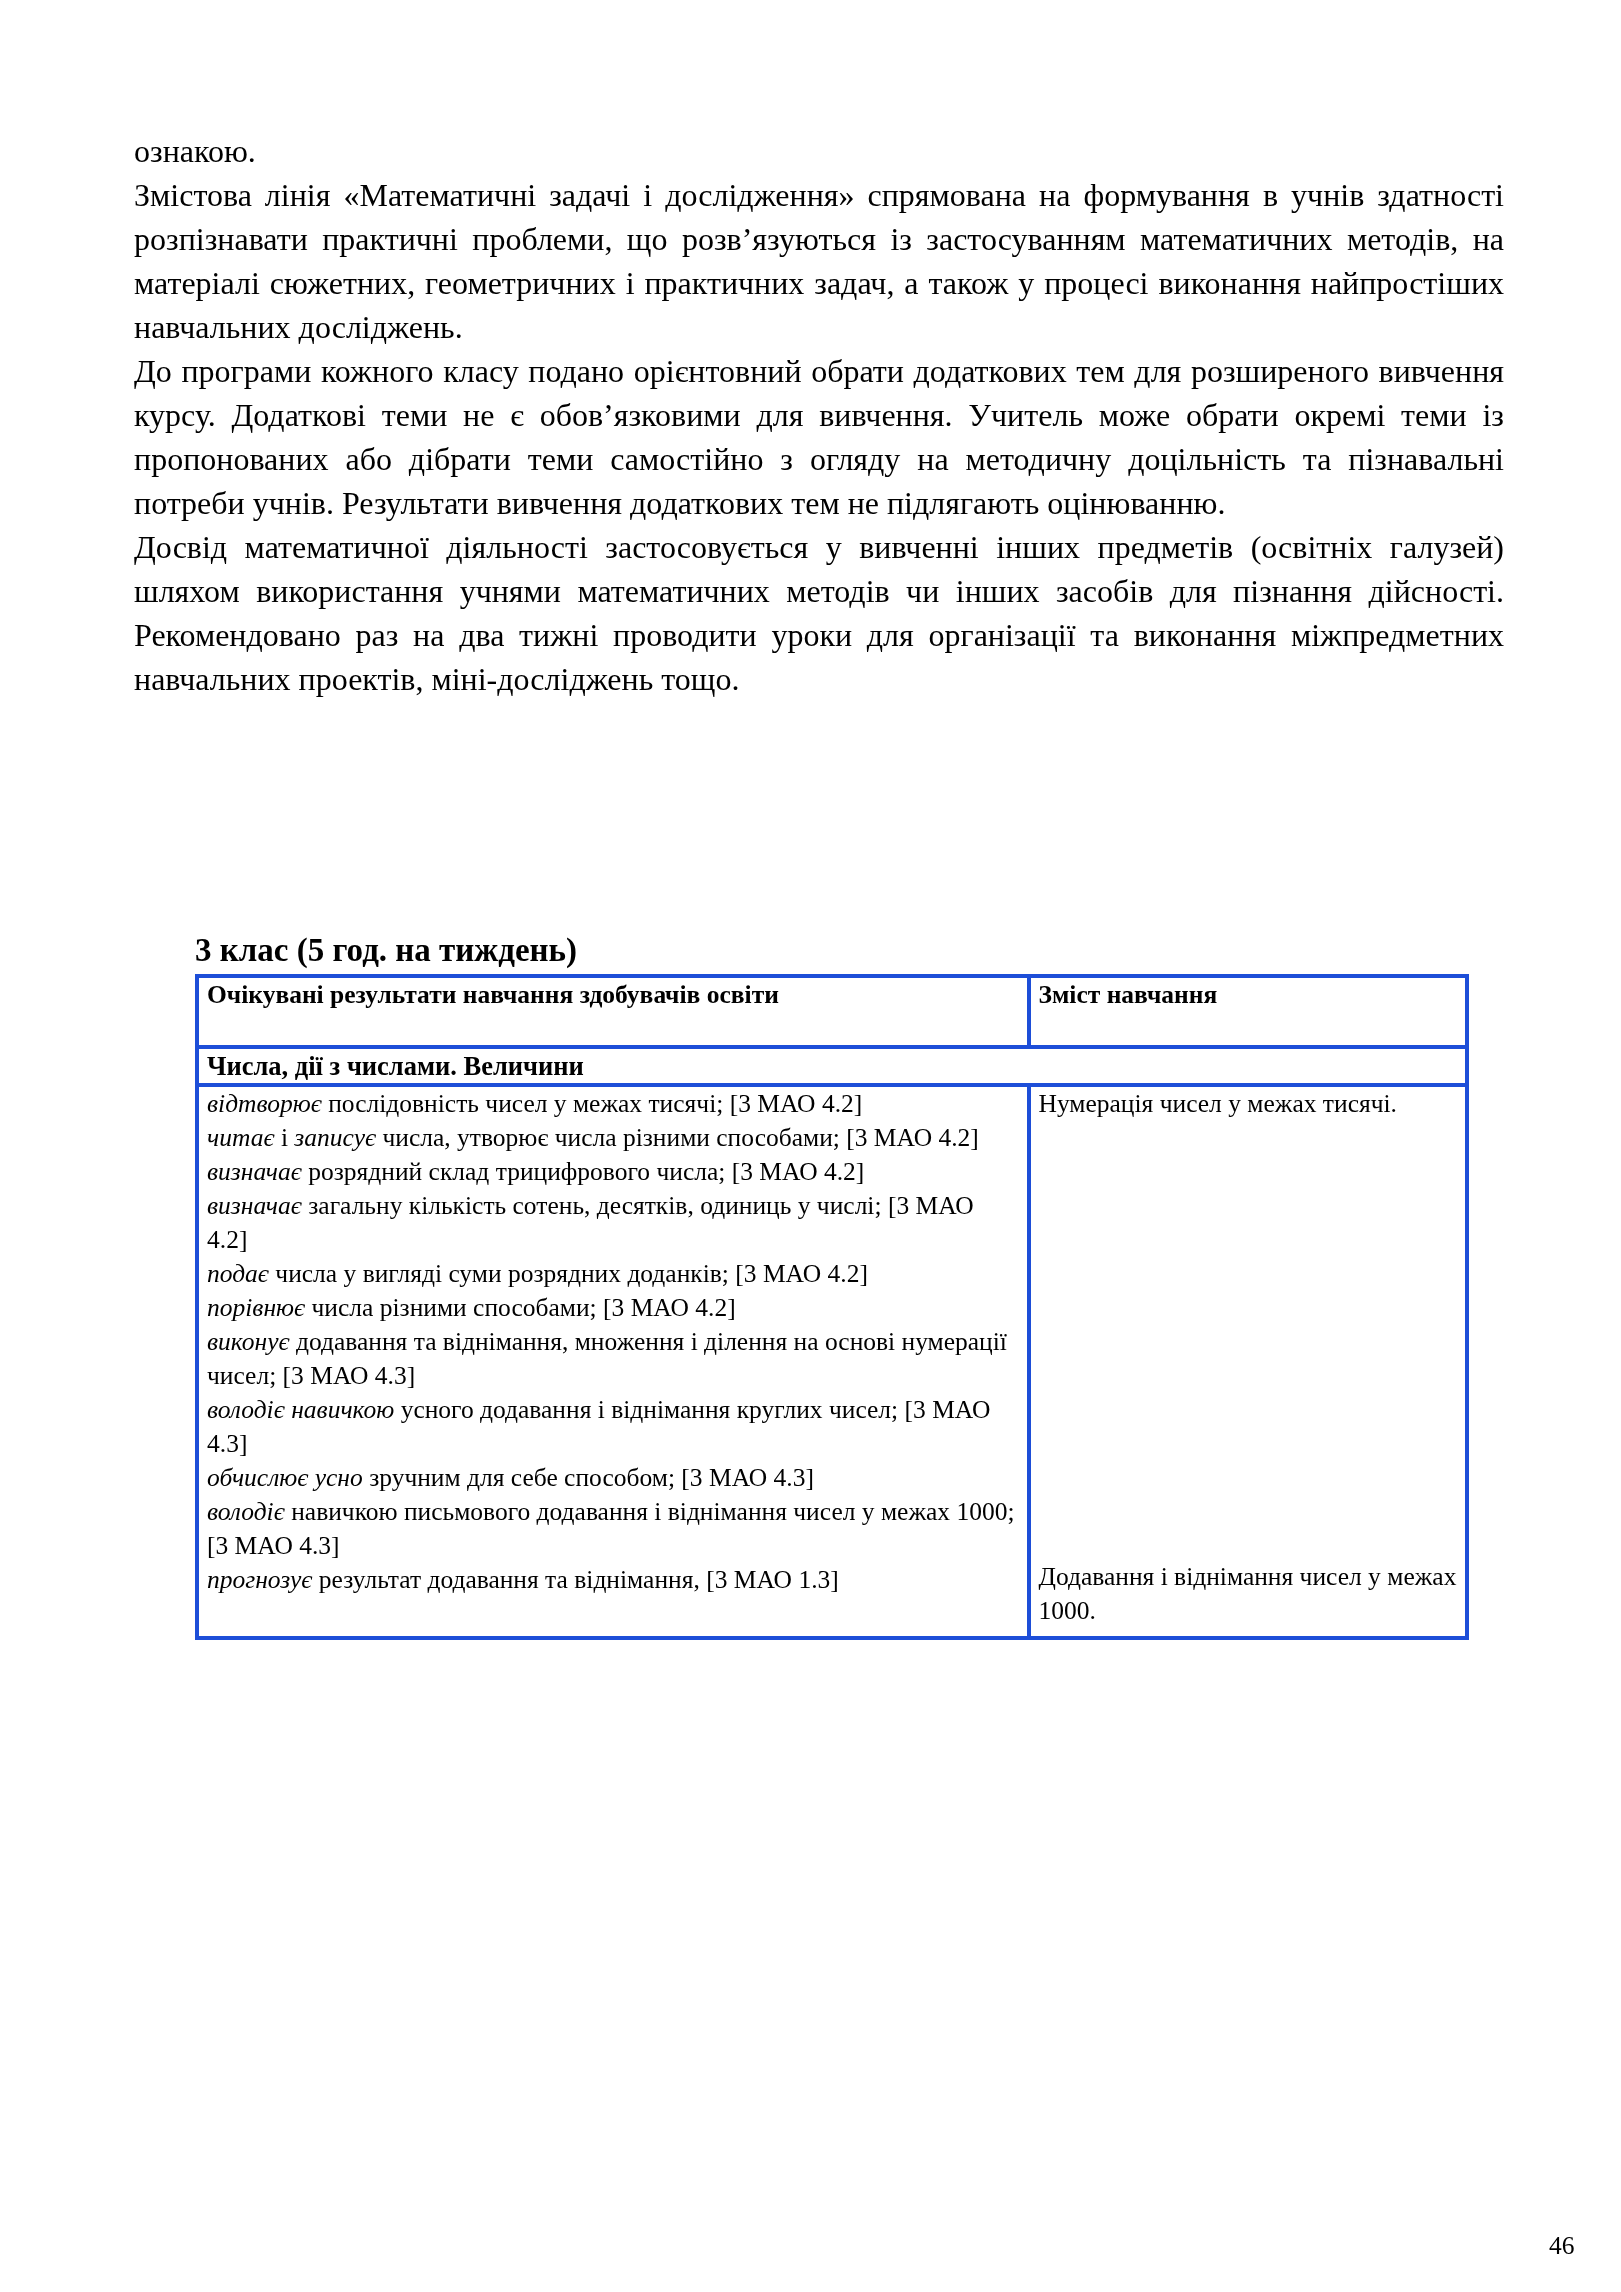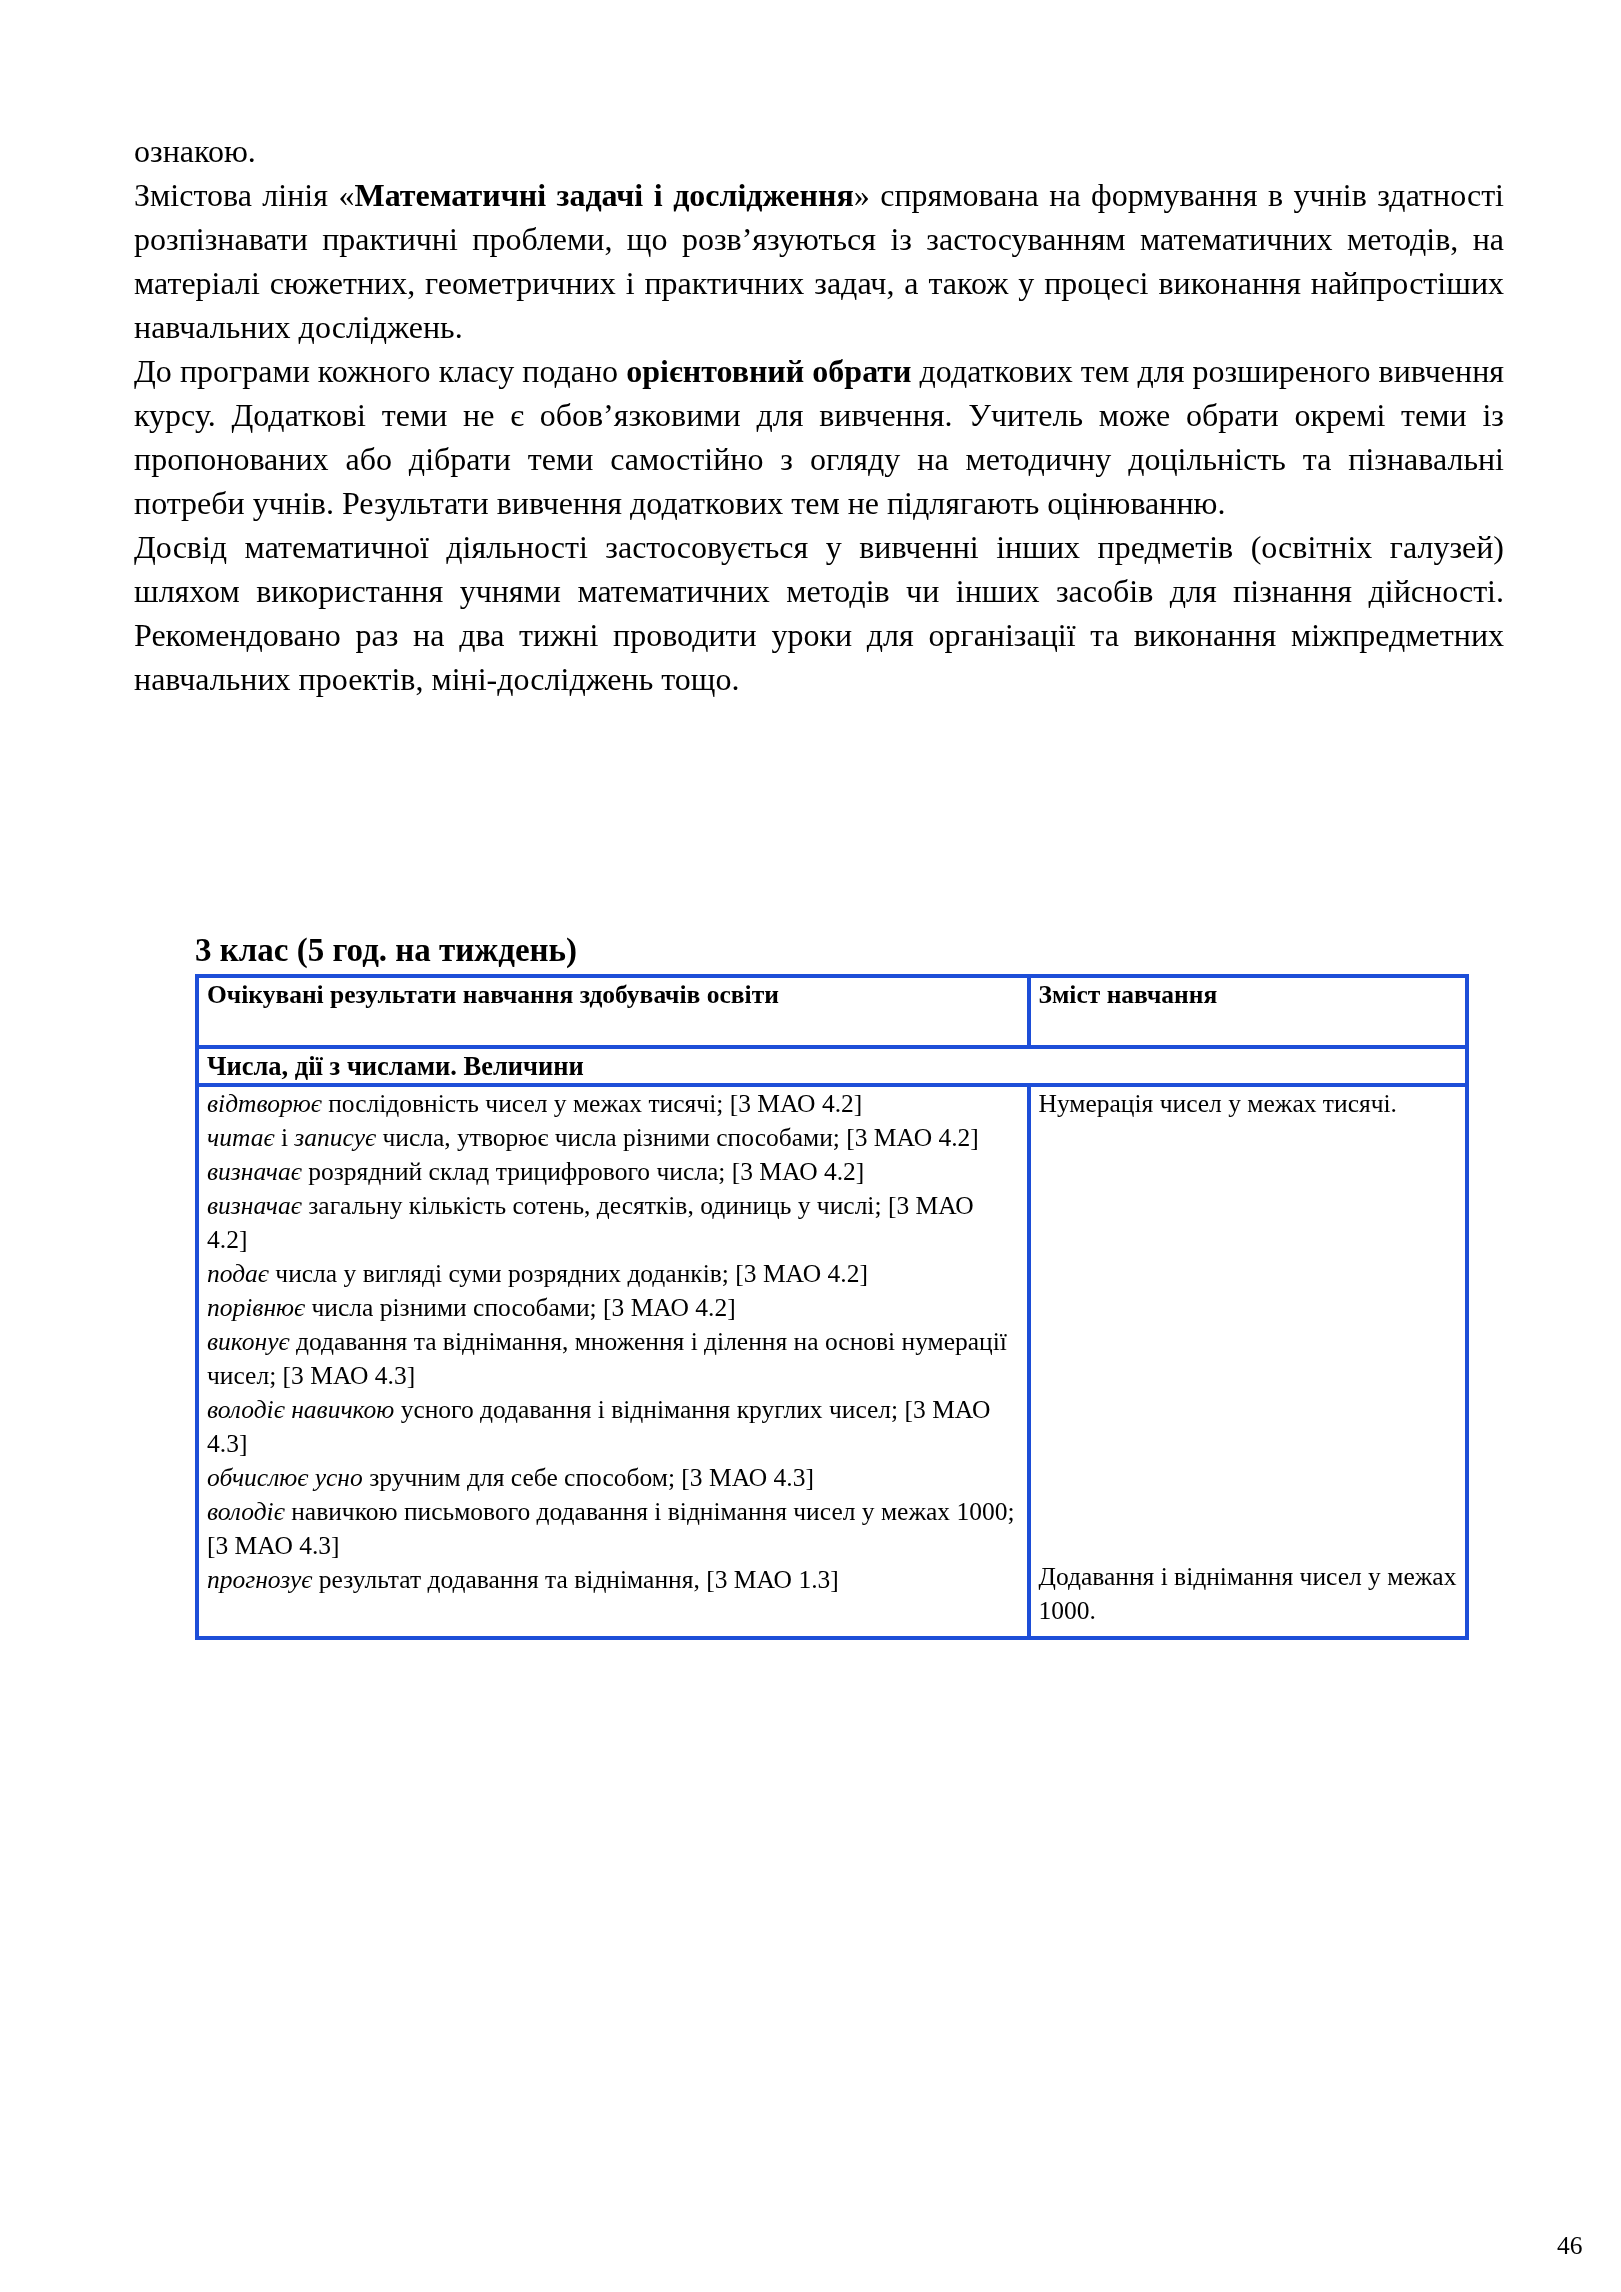--- a/index.html
+++ b/index.html
@@ -5,42 +5,42 @@
   html, body { margin: 0; padding: 0; background: #ffffff; }
   body {
     width: 1621px; height: 2293px; position: relative; overflow: hidden;
     font-family: "Liberation Serif", "DejaVu Serif", serif; color: #000;
   }
   .body-text {
     position: absolute; left: 134px; top: 129px; width: 1370px;
     font-size: 32px; line-height: 44px; text-align: justify;
   }
   .body-text p { margin: 0; }
-  .body-text b { font-weight: bold; }
+  .body-text b { font-weight: normal; }
   .table-title {
     position: absolute; left: 195px; width: 1313px; top: 931px;
     text-align: left; font-size: 33px; font-weight: bold; line-height: 39px;
   }
   table.curriculum {
     position: absolute; left: 195px; top: 974px; width: 1274px;
     border-collapse: collapse; font-size: 25.5px; line-height: 34px;
   }
   table.curriculum td, table.curriculum th {
     border: 4px solid #1d4ed8; vertical-align: top; padding: 0 8px; text-align: left;
   }
   .col-left { width: 839px; }
   .col-right { width: 431px; }
   th { font-weight: bold; font-size: 25.5px; line-height: 33px; height: 67px; }
   .section-row td { font-weight: bold; height: 33px; padding-left: 257px; font-size: 26.5px; margin-top: 28px; }
   .body-row td { height: 549px; }
   .item { display: block; }
   .item i { font-style: italic; }
   .spacer { height: 439px; }
   .page-number {
-    position: absolute; left: 1549px; top: 2231px; font-size: 25.5px; margin-left: 8px;
+    position: absolute; left: 1549px; top: 2231px; font-size: 25.5px;
   }
 </style>
 </head>
 <body>
 
 <div class="body-text">
   <p>
     <span>ознакою.</span>
   </p>
   <p>

